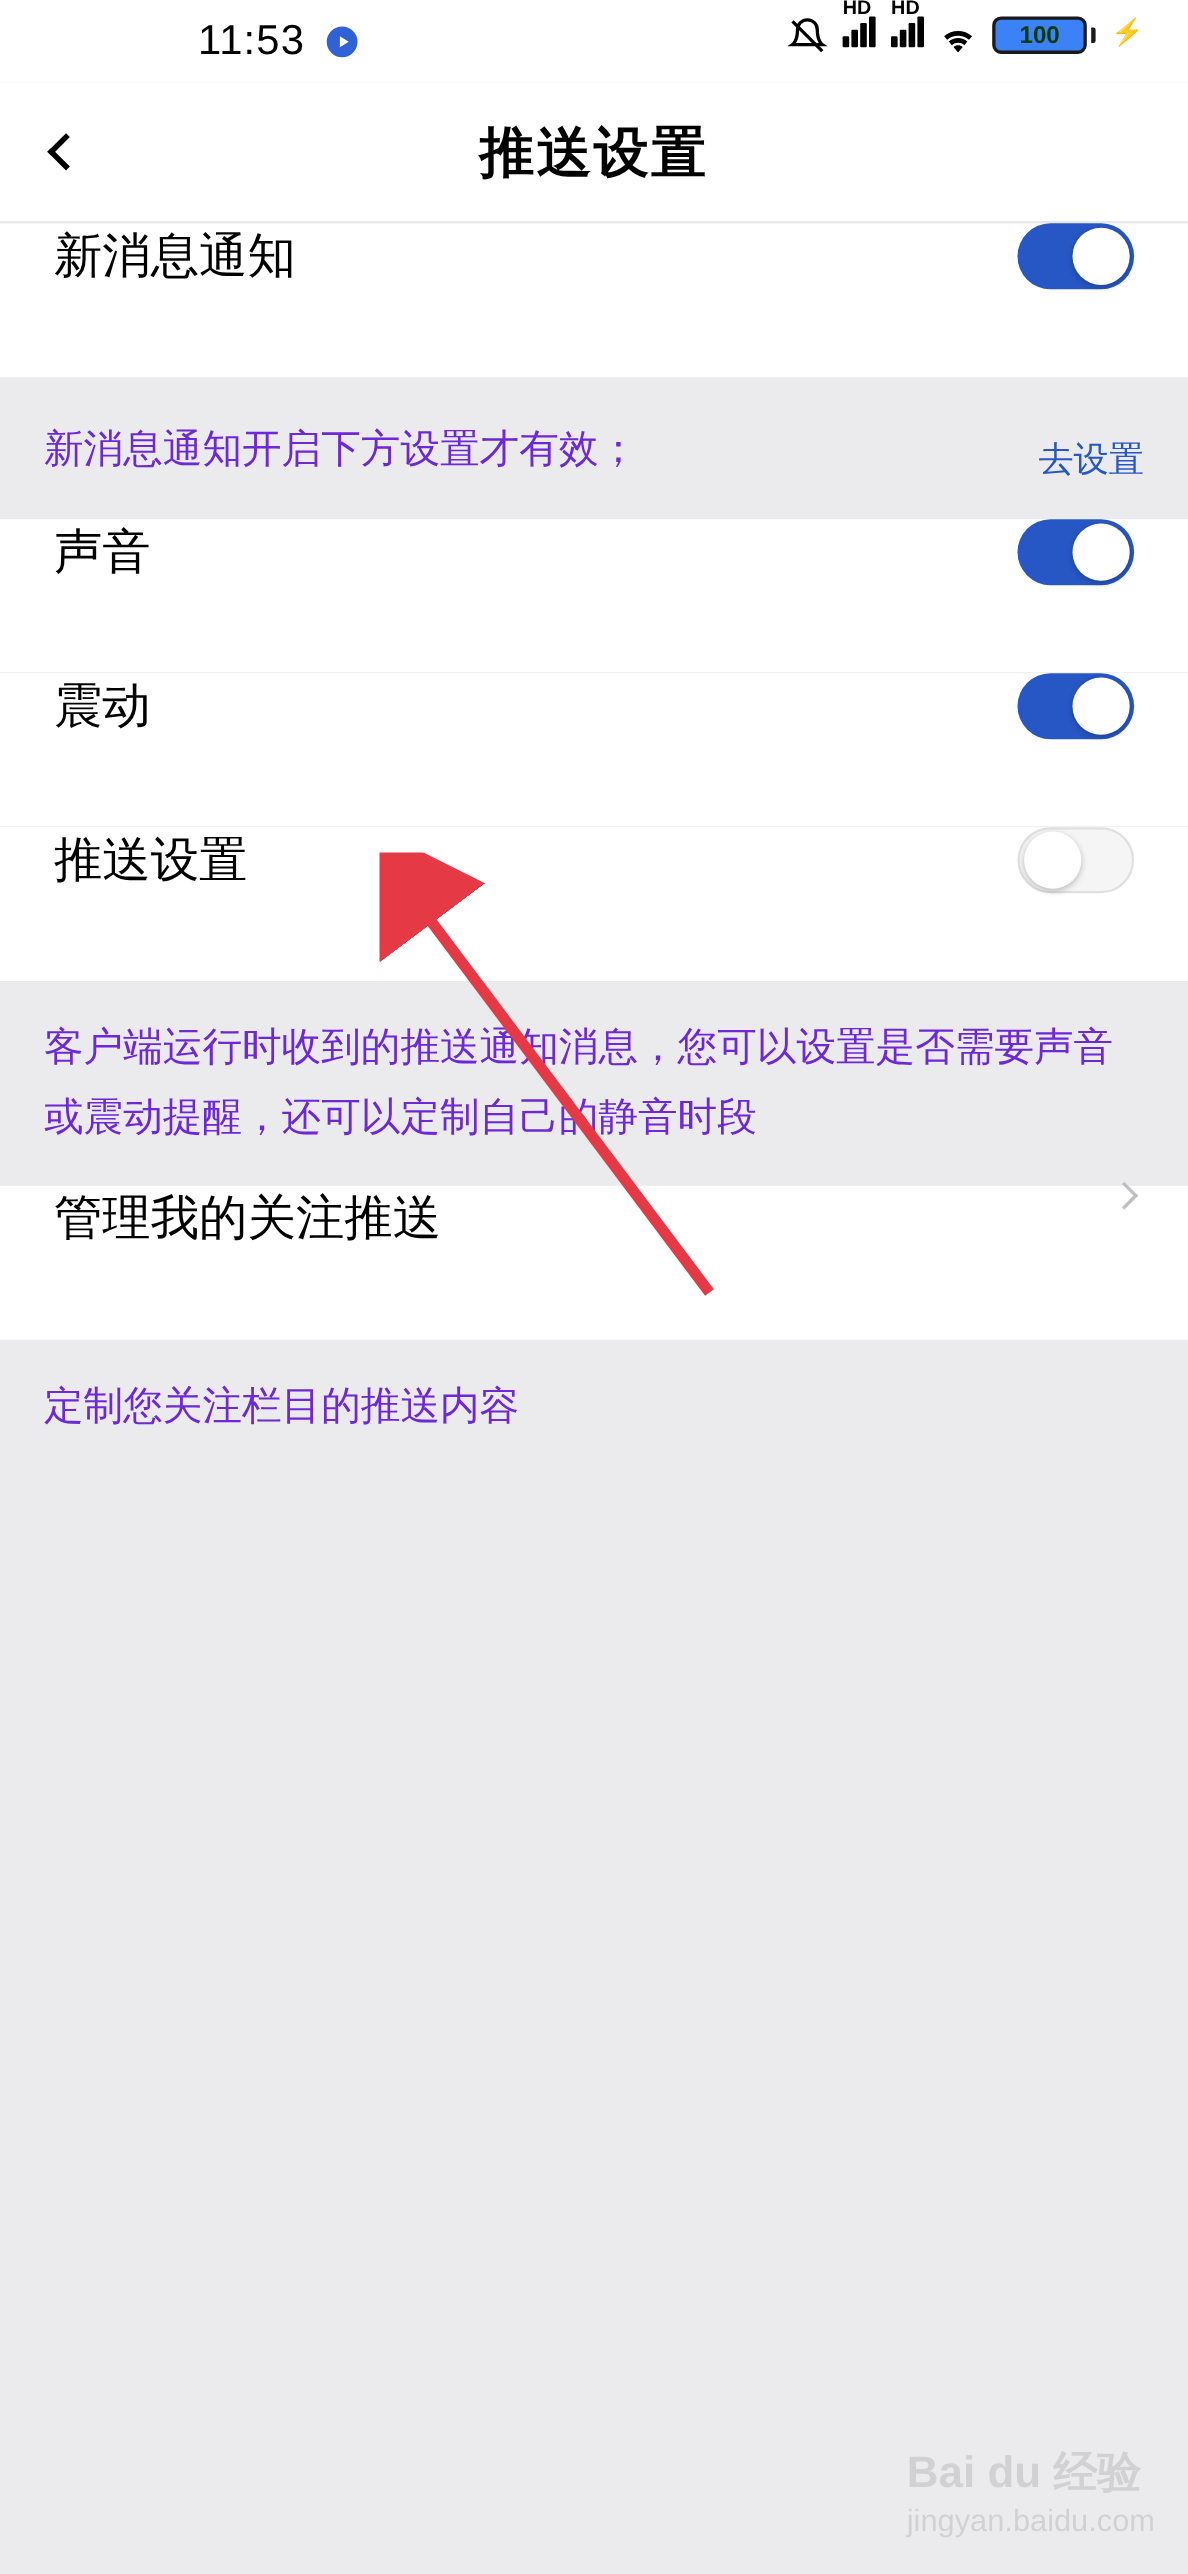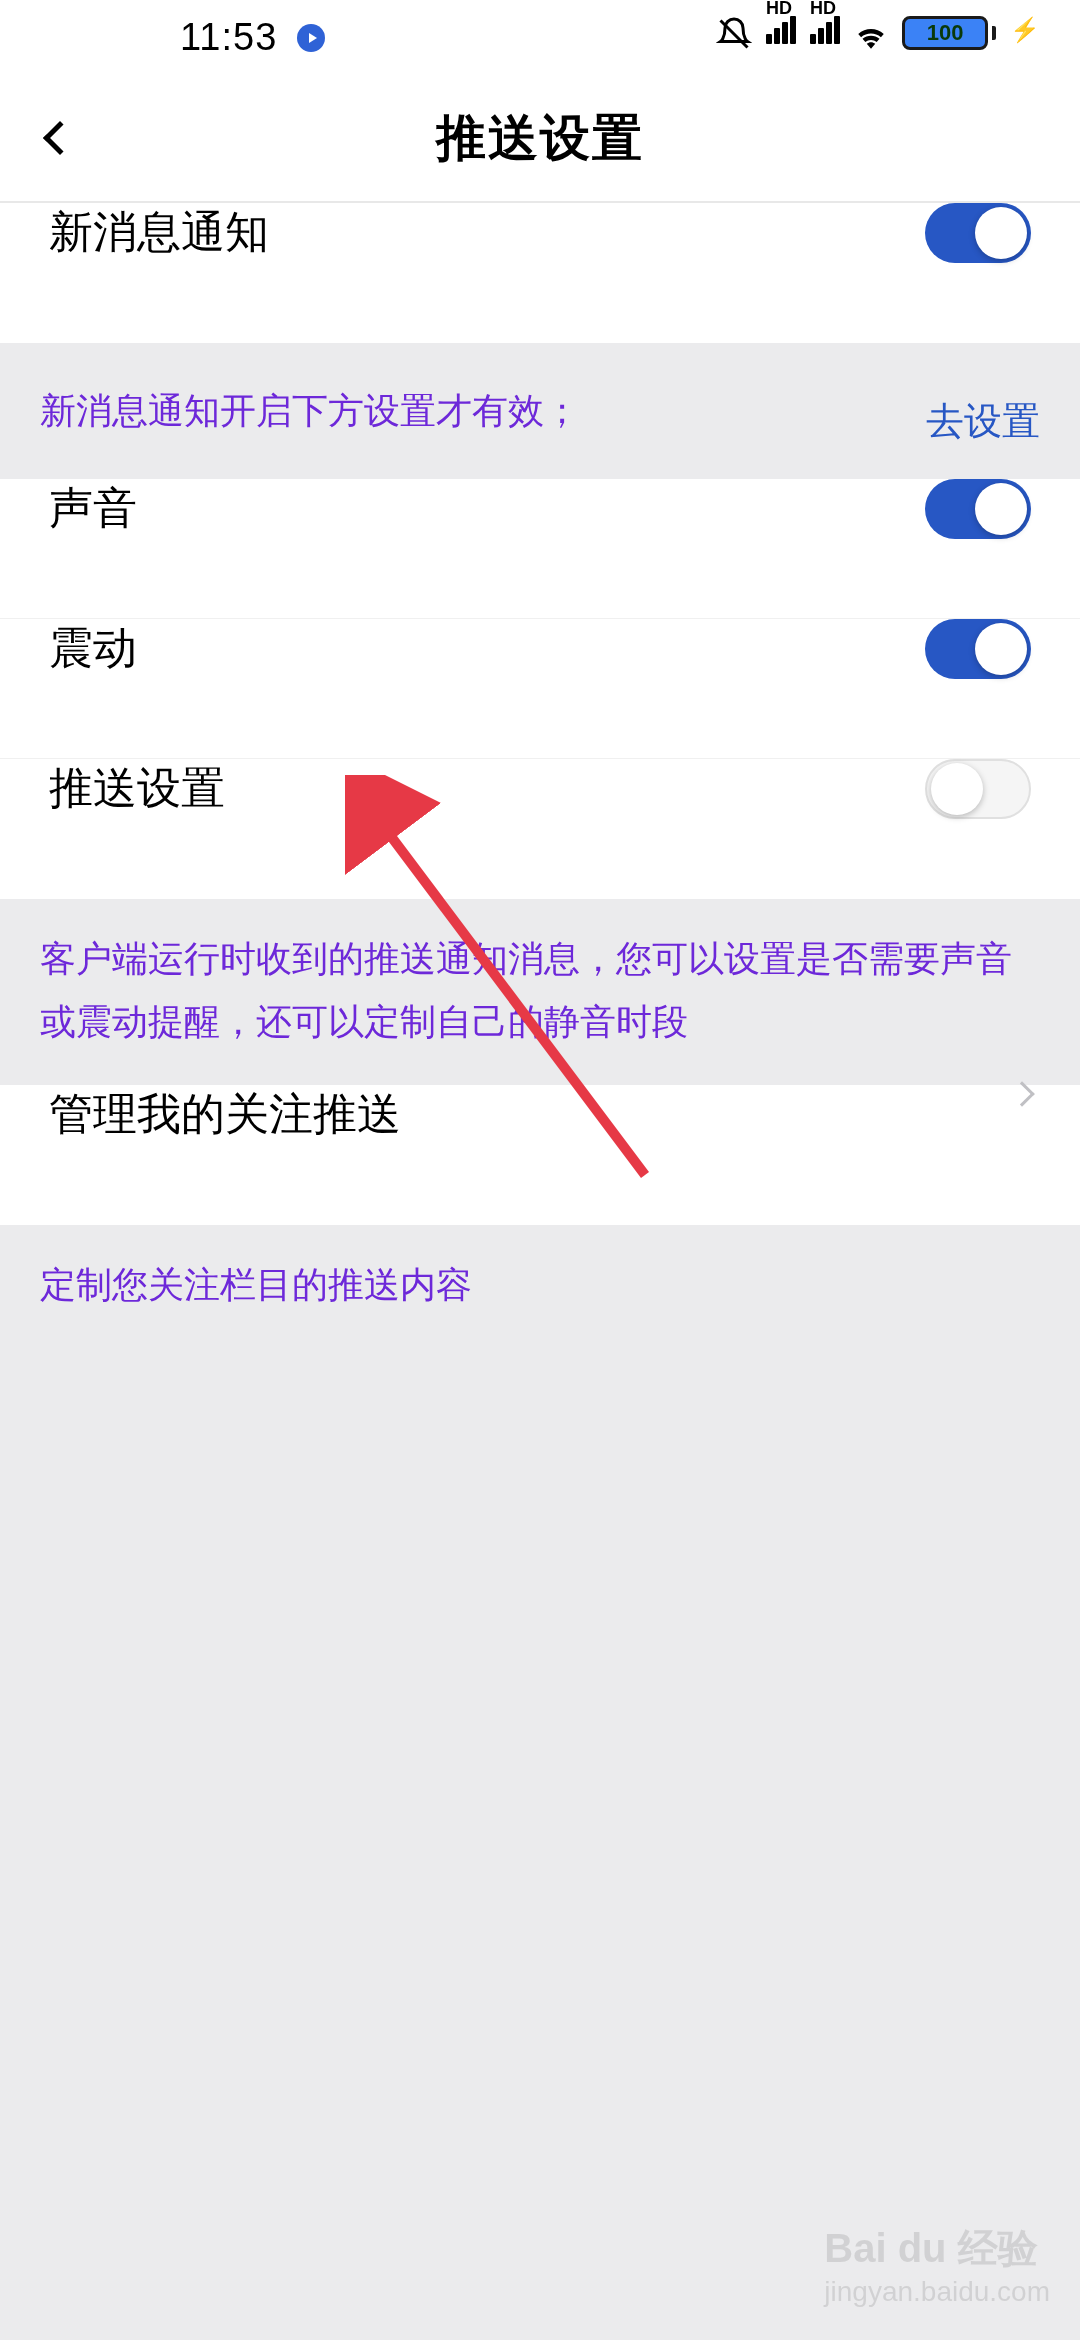--- a/index.html
+++ b/index.html
@@ -241,21 +241,21 @@
       justify-content: space-between;
     }
     
     .info-text {
       font-size: 36px;
       color: #6d28d9;
       line-height: 1.6;
     }
     
     .info-link {
-      font-size: 38px;
+      font-size: 32px;
       color: #2757c4;
       font-weight: 500;
       cursor: pointer;
       white-space: nowrap;
       margin-top: 21px;
     }
     
     .info-block-full {
       background: #ebebed;
       padding: 28px 40px 32px;

